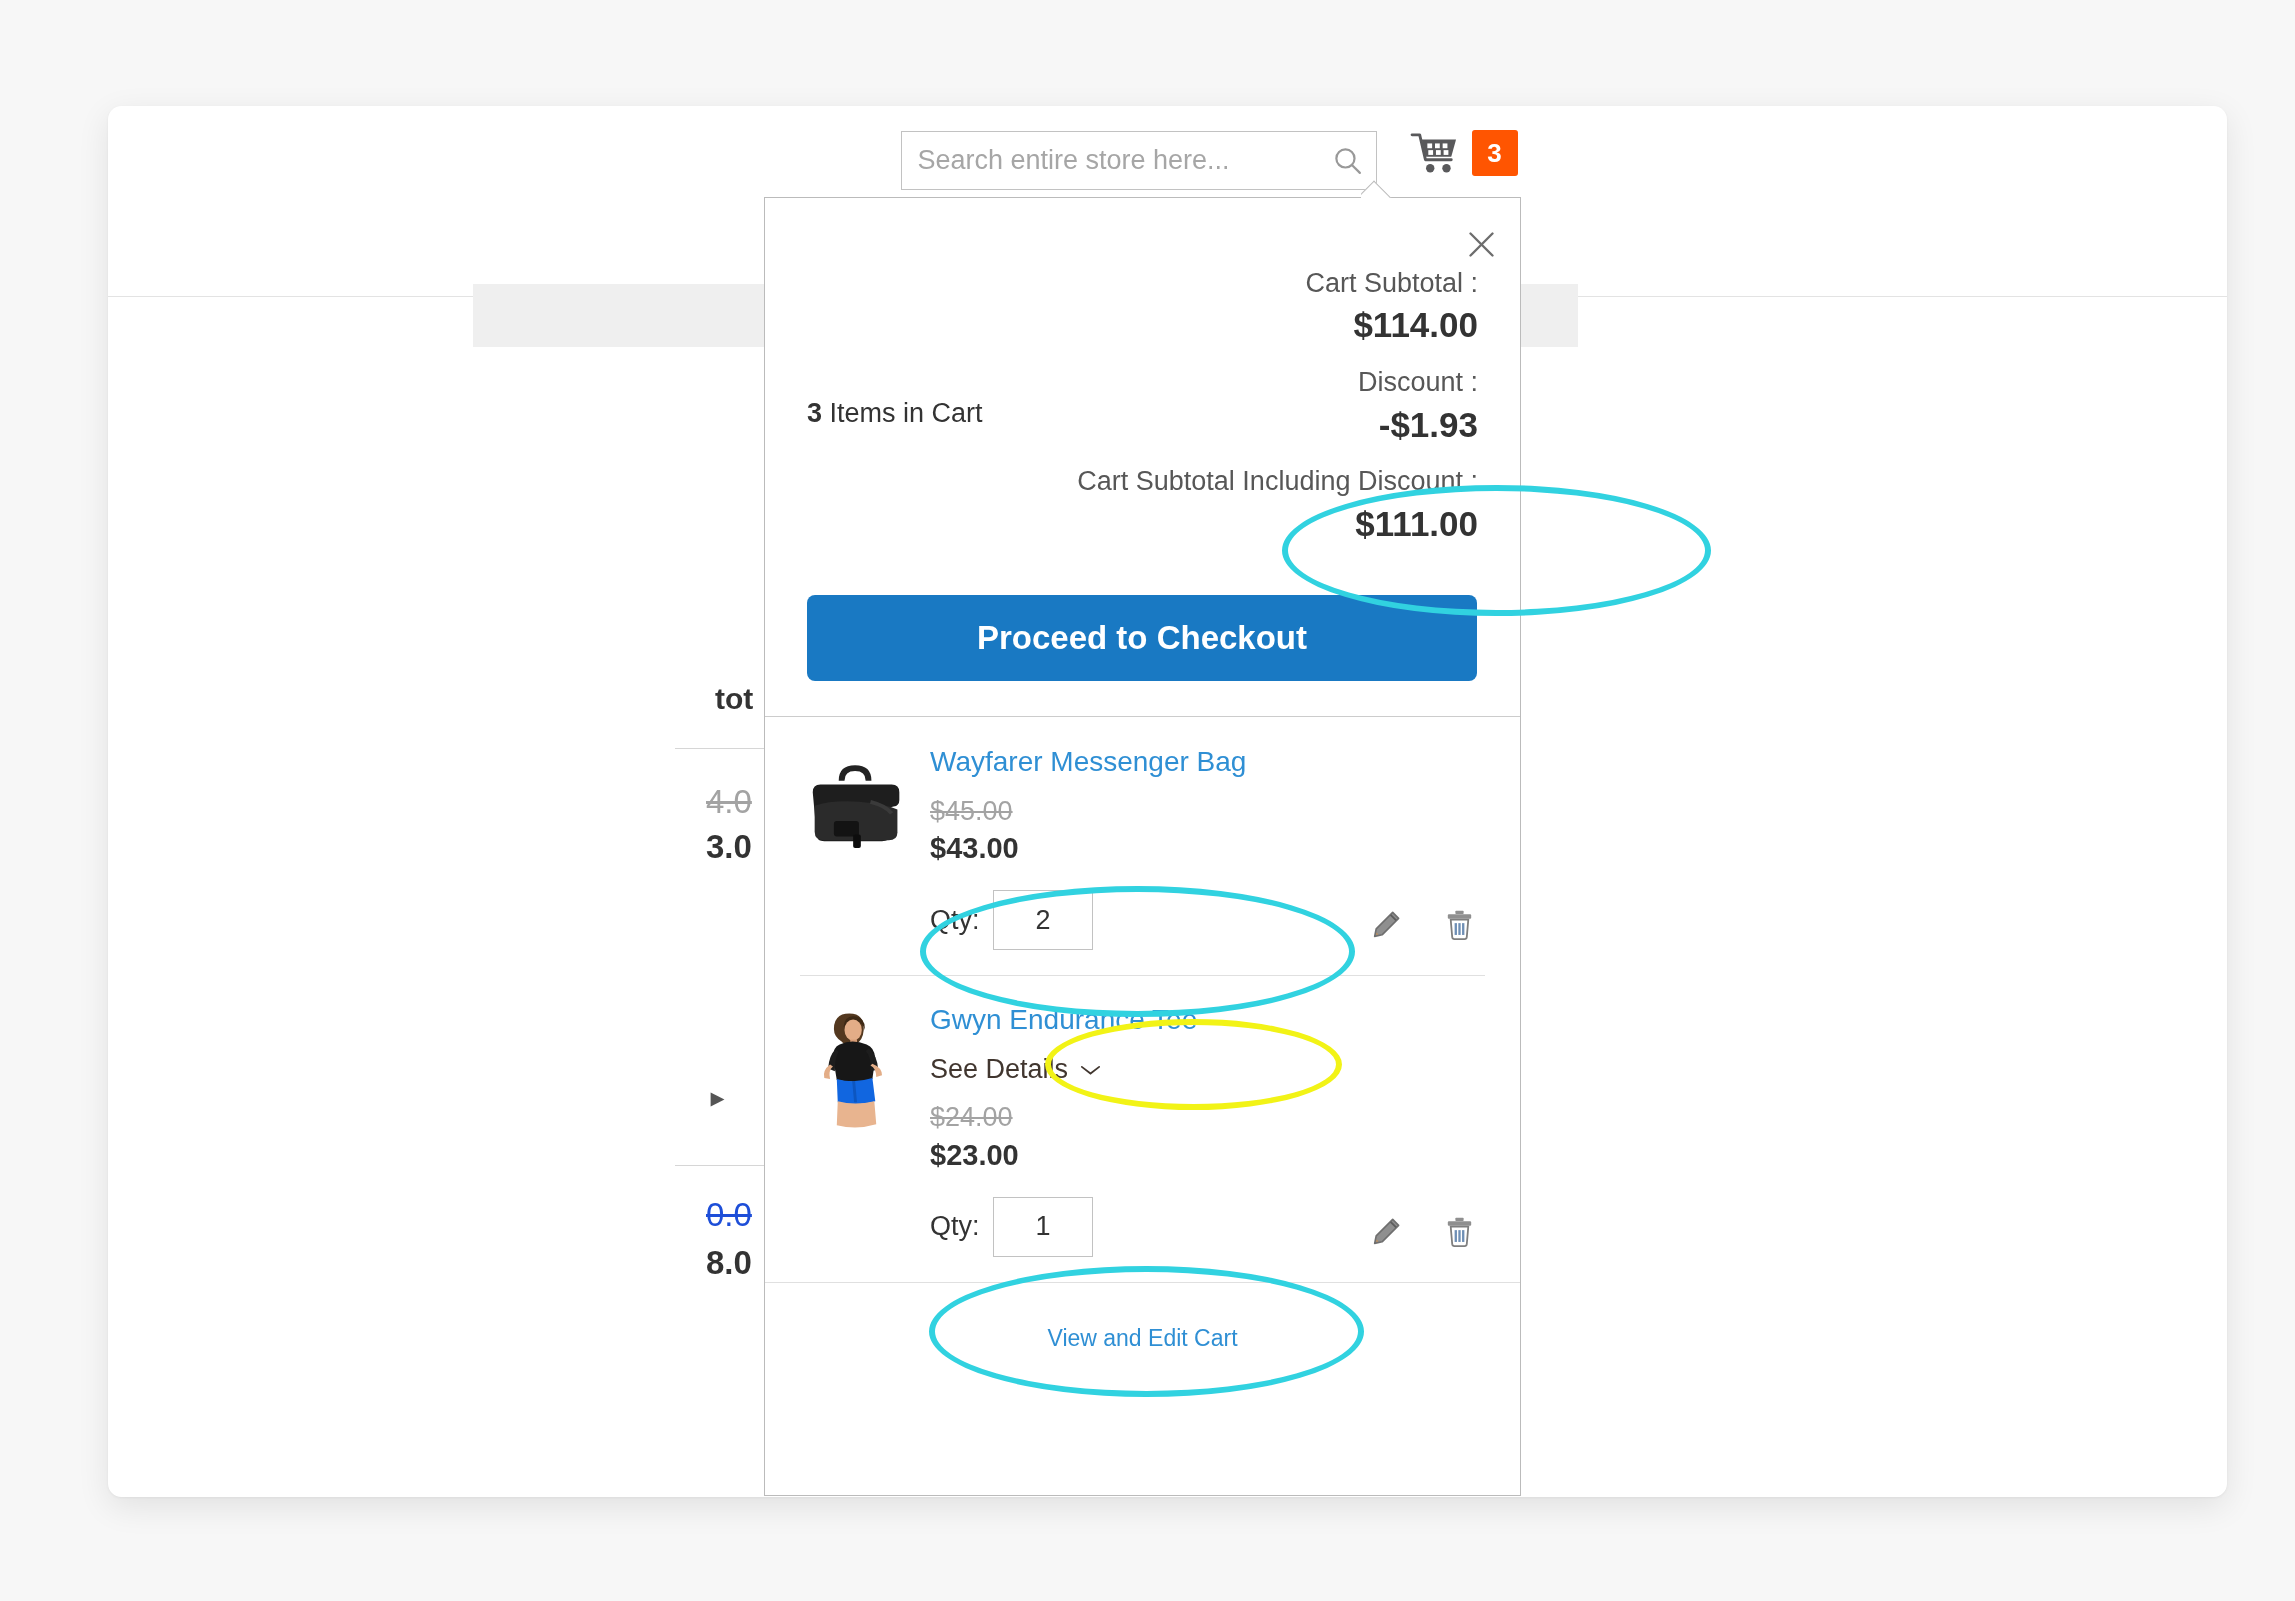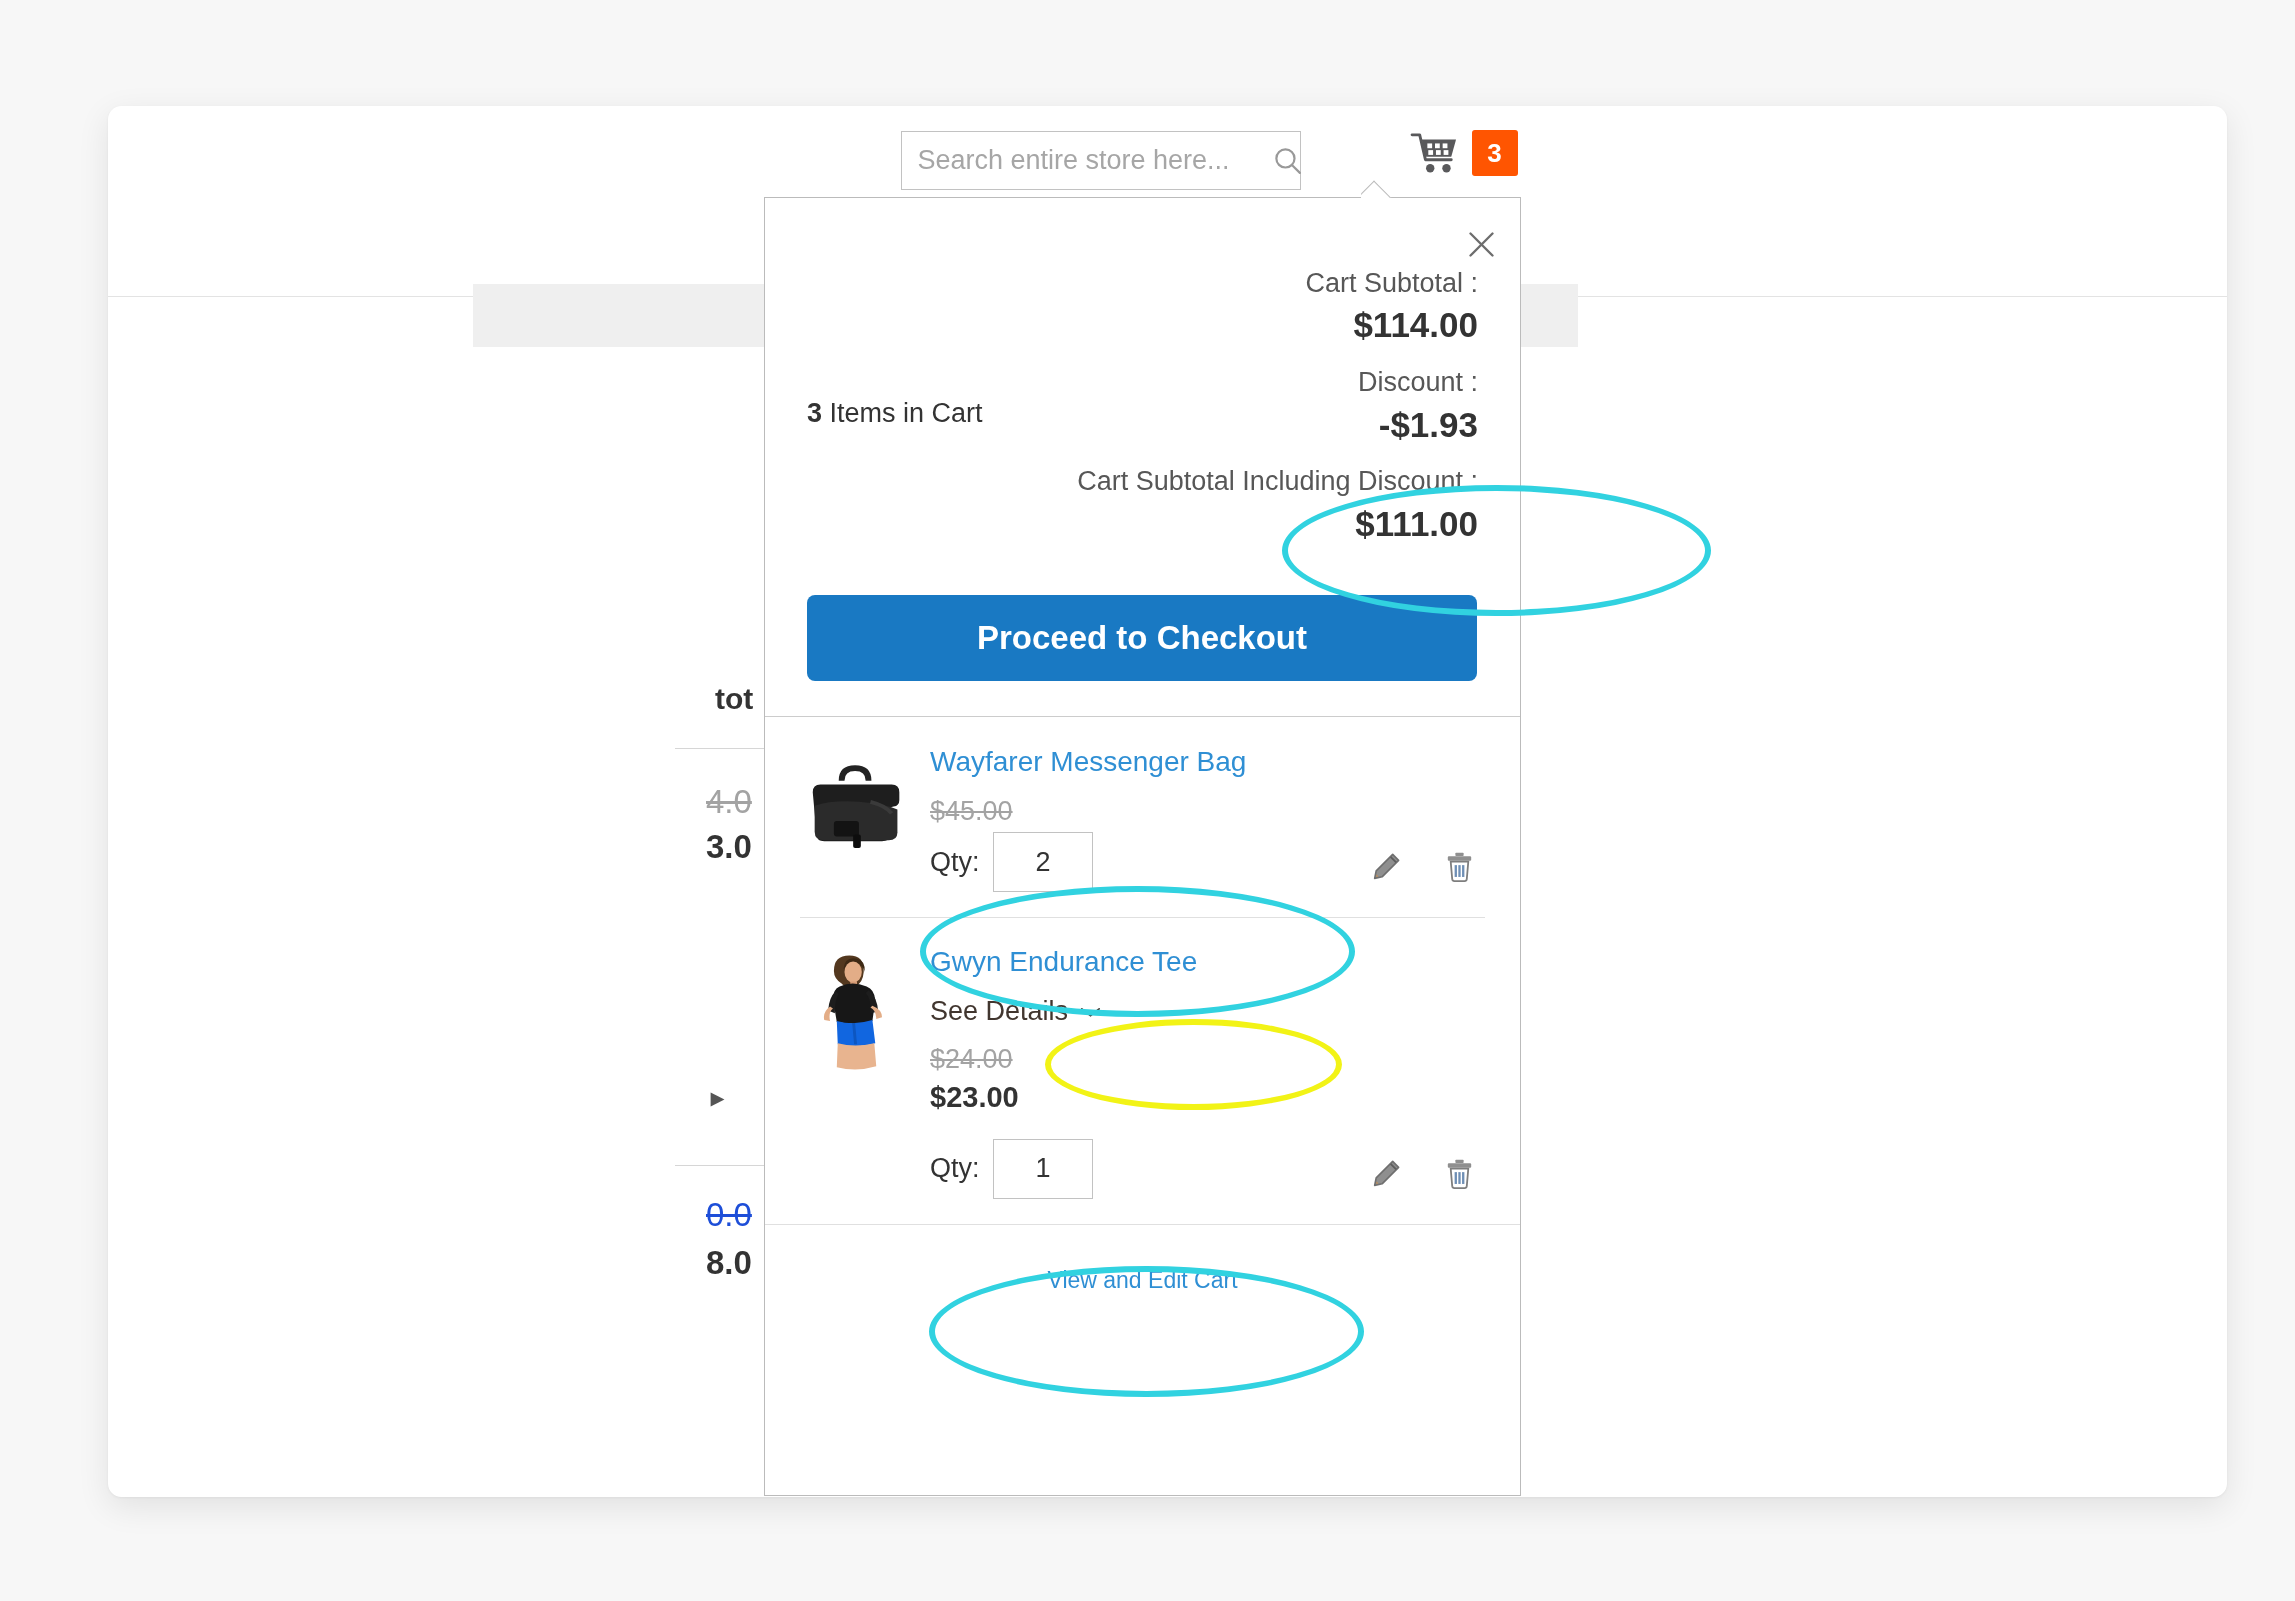--- a/index.html
+++ b/index.html
@@ -41,21 +41,21 @@
     top: 190px;
     height: 1px;
     background: #e3e3e3;
   }
 
   
   #search-wrap {
     position: absolute;
     left: 793px;
     top: 25px;
-    width: 400px;
+    width: 476px;
     height: 59px;
     border: 1px solid #c2c2c2;
     background: #fff;
     box-sizing: border-box;
     display: flex;
     align-items: center;
   }
   #search-input {
     border: 0;
     outline: 0;
@@ -446,20 +446,21 @@
             <path d="M8 48 q0-8 8-8 h74 q8 0 8 8 v8 q0 6 -6 7 l-4 1 v28 q0 7 -8 7 H20 q-8 0 -8 -7 Z" fill="#1e1e1e"></path>
             <path d="M10 62 q18 -6 46 -4 q26 2 40 8 v24 q0 8 -9 8 H20 q-10 0 -10 -9 Z" fill="#2b2b2b"></path>
             <rect x="30" y="78" width="26" height="16" rx="3" fill="#131313"></rect>
             <path d="M68 58 q16 4 22 12" stroke="#3a3a3a" stroke-width="4" fill="none"></path>
             <rect x="50" y="92" width="8" height="14" rx="2" fill="#0d0d0d"></rect>
           </svg>
         </div>
         <div class="item-body">
           <a class="item-name">Wayfarer Messenger Bag</a>
           <div class="price-old">$45.00</div>
+          <div class="price-new">$43.00</div>
           <div class="qty-row">
             <span class="qty-label">Qty:</span>
             <input class="qty-input" type="text" value="2" style="">
           </div>
         </div>
         <div class="item-actions">
           <span>
             <svg class="act-icon" viewBox="0 0 24 24" fill="none">
               <path d="M16.5 3.2 l4.3 4.3 -12 12 -5.4 1.1 1.1 -5.4 Z" fill="#8f8f8f" stroke="#6f6f6f" stroke-width="1.2" stroke-linejoin="round"></path>
               <path d="M15 5 l4 4" stroke="#5e5e5e" stroke-width="1.4"></path>

